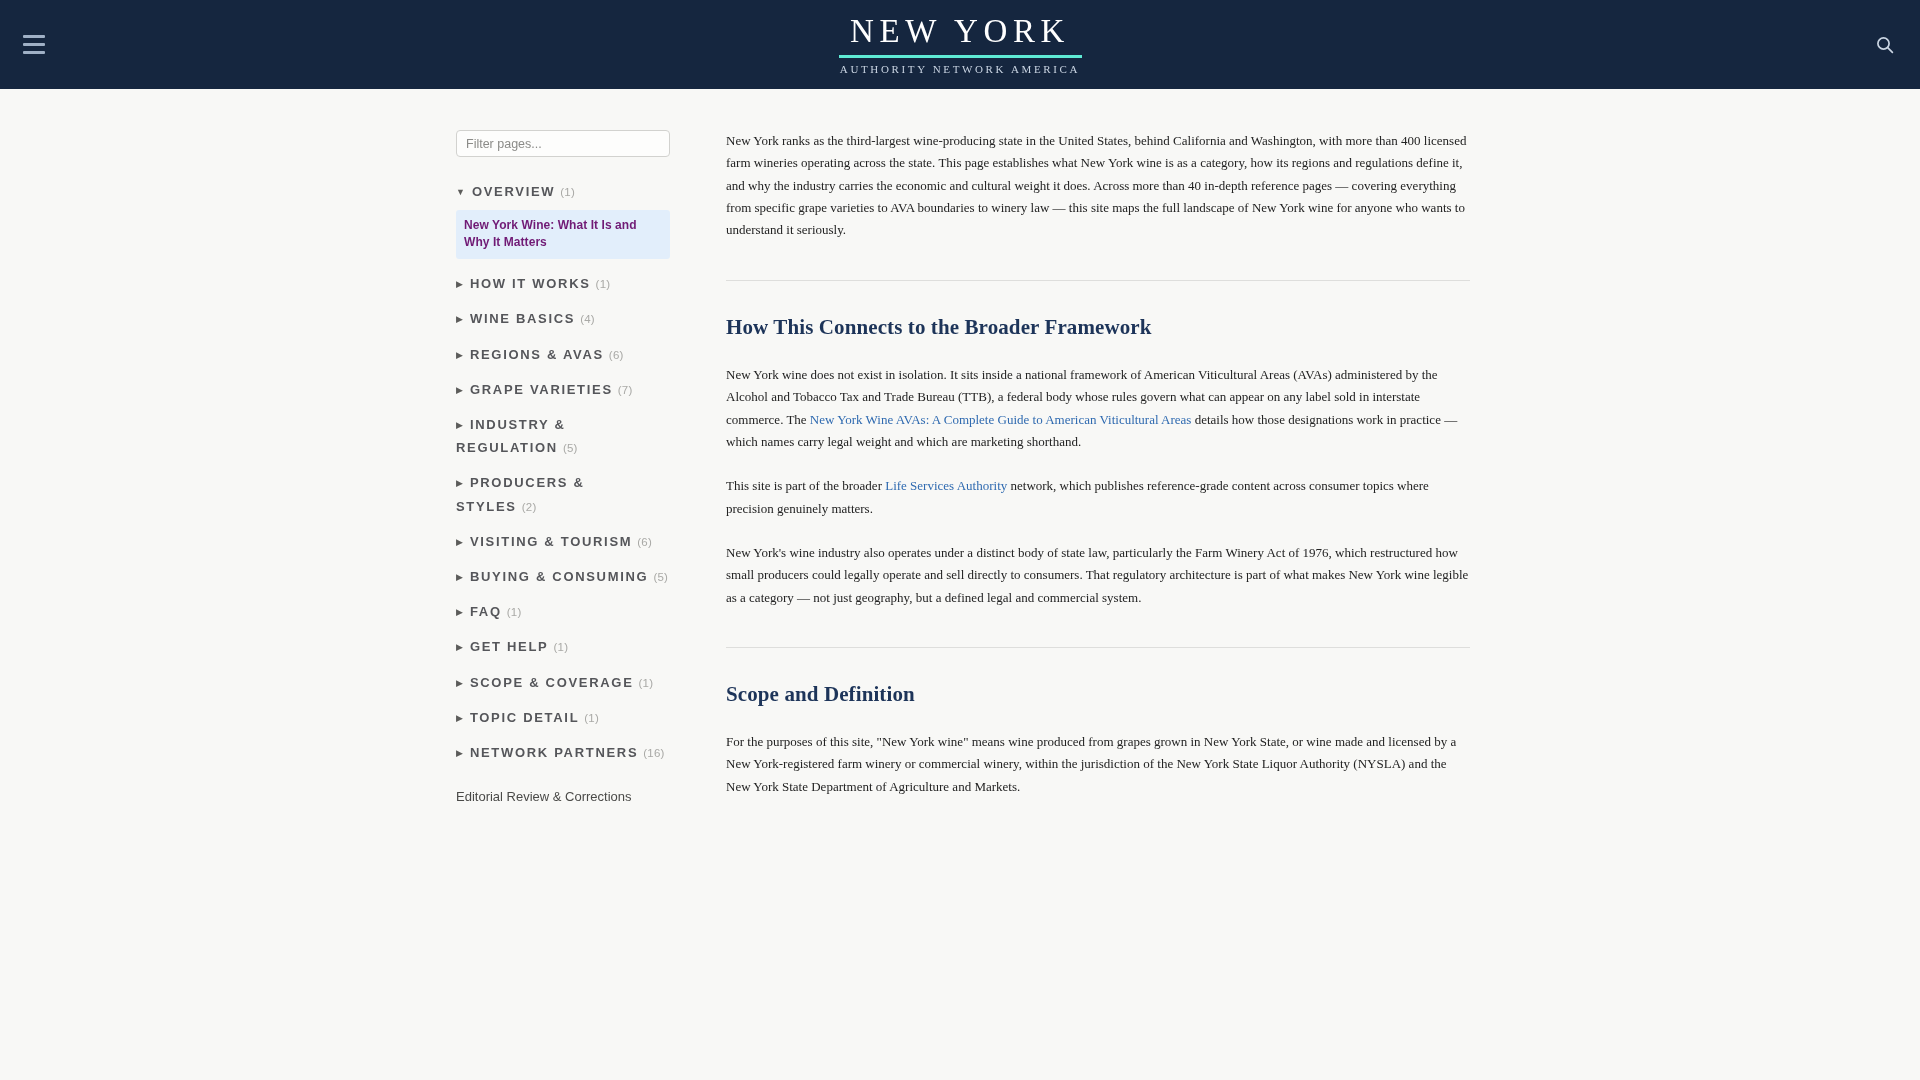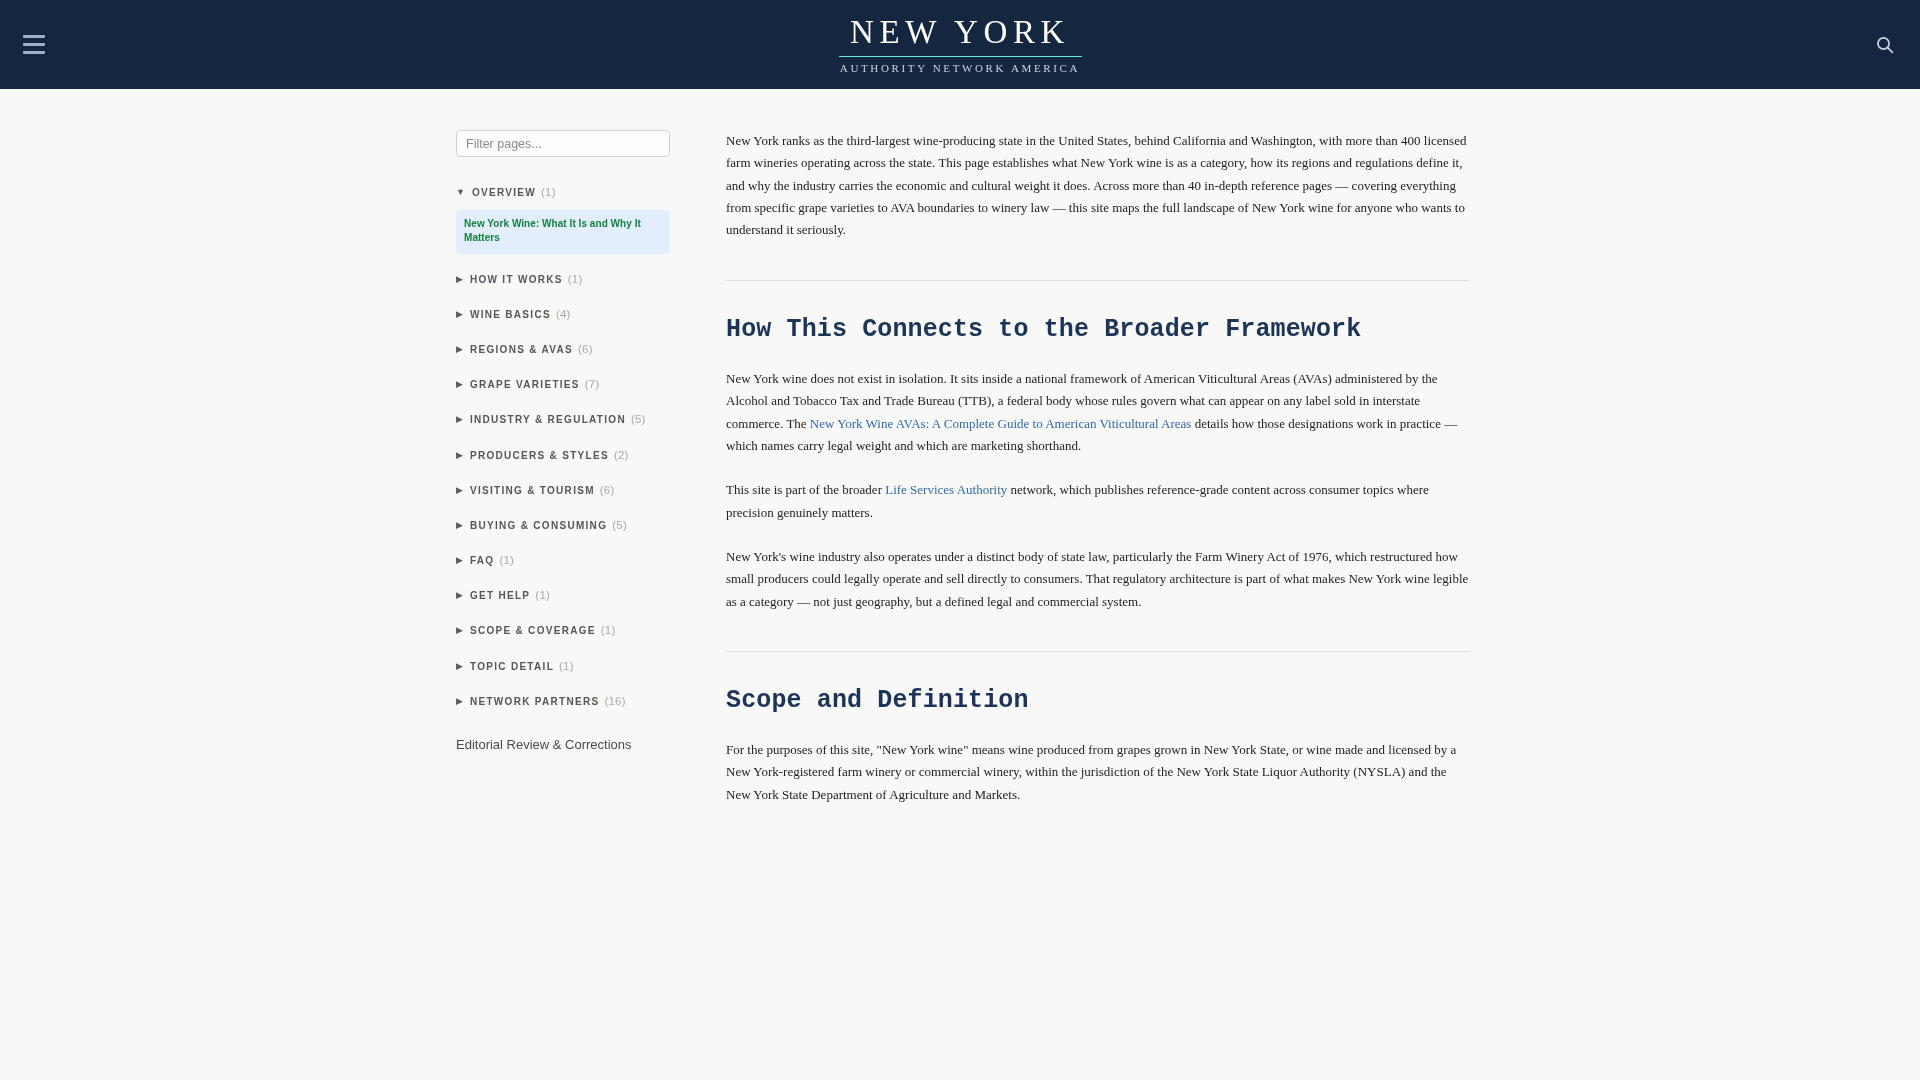--- a/index.html
+++ b/index.html
@@ -67,21 +67,21 @@
     font-family: "Liberation Serif", serif;
     color: #ffffff;
     letter-spacing: 0.17em;
     font-weight: 400;
   }
   .brand-line1 { font-size: 33px; }
   .brand-line2 { font-size: 33px; margin-top: 6px; }
   .brand-sub {
     margin: 7px auto 0;
     padding-top: 6px;
-    border-top: 1px solid #5eead4;
+    border-top: 3px solid #5eead4;
     width: 243px;
     font-family: "Liberation Serif", serif;
     font-size: 11px;
     letter-spacing: 0.24em;
     color: #c9d4e2;
   }
 
   
   .page {
     display: flex;
@@ -123,38 +123,38 @@
     line-height: 1.45;
   }
   .caret {
     display: inline-block;
     font-size: 9px;
     color: #5c5c5a;
     margin-right: 7px;
     vertical-align: 1px;
   }
   .nav-group-title {
-    font-size: 10px;
+    font-size: 13px;
     font-weight: 700;
     letter-spacing: 0.13em;
     color: #55565a;
     text-transform: uppercase;
   }
   .nav-count {
     font-size: 11.5px;
     color: #a9a9a6;
     margin-left: 5px;
     letter-spacing: 0.02em;
   }
 
   .nav-page-item {
     display: block;
     background: #e2eefb;
-    color: #15803d;
-    font-size: 10px;
+    color: #701a75;
+    font-size: 12px;
     font-weight: 700;
     line-height: 1.42;
     padding: 7px 10px 8px 8px;
     margin: 2px 0 6px;
     border-radius: 3px;
     cursor: pointer;
     letter-spacing: 0.005em;
   }
 
   .sidebar-footer-link {
@@ -179,22 +179,22 @@
     color: #2f6ab0;
     text-decoration: none;
     cursor: pointer;
   }
   .section-rule {
     border: none;
     border-top: 1px solid #dededc;
     margin: 34px 0 34px;
   }
   .section-heading {
-    font-family: Liberation Mono, monospace;
-    font-size: 25px;
+    font-family: Liberation Serif, serif;
+    font-size: 21px;
     font-weight: 700;
     color: #1d3459;
     margin: 0 0 24px;
     letter-spacing: 0.005em;
   }
   .content-block { padding-bottom: 4px; }
 </style>
 </head>
 <body>
 

